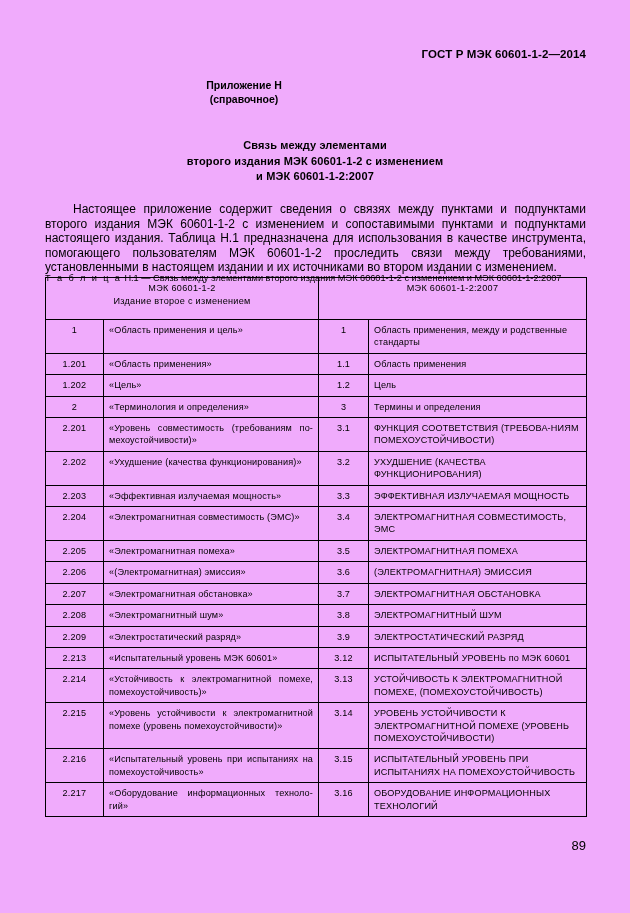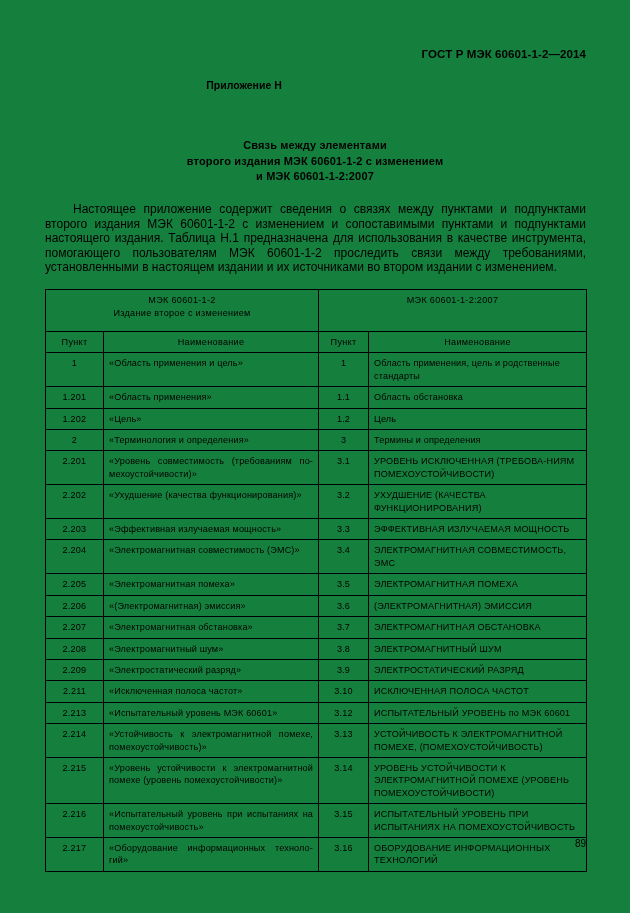--- a/index.html
+++ b/index.html
@@ -10,21 +10,21 @@
   }
   body {
     font-family: "Liberation Sans", sans-serif;
     color: #000000;
   }
   #page {
     position: relative;
     width: 630px;
     height: 913px;
     margin: 0 auto;
-    background: #15803d;
+    background: #f0abfc;
     overflow: hidden;
     box-sizing: border-box;
   }
 
   
   .running-head {
     position: absolute;
     top: 48px;
     right: 44px;
     font-size: 11.5px;
@@ -88,21 +88,21 @@
     line-height: 12px;
     white-space: nowrap;
   }
   .table-caption .spaced {
     letter-spacing: 1.9px;
   }
 
   
   .tbl-wrap {
     position: absolute;
-    top: 289px;
+    top: 277px;
     left: 45px;
     width: 541px;
   }
   table.rel {
     border-collapse: collapse;
     width: 541px;
     table-layout: fixed;
     font-size: 9.1px;
   }
   table.rel td, table.rel th {
@@ -146,98 +146,96 @@
   td.name-right {
     text-align: left;
     letter-spacing: 0.15px;
   }
 
   
   .folio {
     position: absolute;
     top: 838px;
     right: 44px;
-    font-size: 10px;
+    font-size: 13px;
   }
 </style>
 </head>
 <body>
 
 <div id="page">
 
   <div class="running-head">ГОСТ Р МЭК 60601-1-2—2014</div>
 
   <div class="appendix-block">
     <div>Приложение Н</div>
+    <div>(справочное)</div>
   </div>
 
   <div class="doc-title">
     <div>Связь  между  элементами</div>
     <div>второго  издания  МЭК 60601-1-2 с изменением</div>
     <div>и МЭК 60601-1-2:2007</div>
   </div>
 
   <p class="intro">Настоящее приложение  содержит сведения о связях между пунктами и подпунктами второго издания МЭК 60601-1-2 с изменением  и сопоставимыми пунктами и подпунктами настоящего издания. Таблица Н.1 предназначена для использования в качестве инструмента, помогающего пользователям МЭК 60601-1-2 проследить связи  между  требованиями, установленными в настоящем издании и их источниками во втором издании с изменением.</p>
 
+  <div class="table-caption">
+    <span class="spaced">Т а б л и ц а</span><span> Н.1 — Связь между  элементами второго издания МЭК 60601-1-2 с изменением и МЭК 60601-1-2:2007</span>
+  </div>
 
   <div class="tbl-wrap">
     <table class="rel">
       <colgroup>
         <col class="c-num1">
         <col class="c-name1">
         <col class="c-num2">
         <col class="c-name2">
       </colgroup>
       <thead>
         <tr>
           <td class="grp" colspan="2">
             <div class="l1">МЭК 60601-1-2</div>
             <div class="l2">Издание   второе   с изменением</div>
           </td>
           <td class="grp" colspan="2">
             <div class="l1">МЭК  60601-1-2:2007</div>
           </td>
         </tr>
-        <tr>
-          <td class="colhead">Пункт</td>
-          <td class="colhead">Наименование</td>
-          <td class="colhead">Пункт</td>
-          <td class="colhead">Наименование</td>
-        </tr>
       </thead>
       <tbody id="rel-body">
           <tr>
             <td class="num">1</td>
             <td class="name-left">«Область применения и цель»</td>
             <td class="num">1</td>
-            <td class="name-right">Область применения, цель и родственные стандарты</td>
+            <td class="name-right">Область применения, между и родственные стандарты</td>
           </tr>
           <tr>
             <td class="num">1.201</td>
             <td class="name-left">«Область применения»</td>
             <td class="num">1.1</td>
-            <td class="name-right">Область обстановка</td>
+            <td class="name-right">Область применения</td>
           </tr>
           <tr>
             <td class="num">1.202</td>
             <td class="name-left">«Цель»</td>
             <td class="num">1.2</td>
             <td class="name-right">Цель</td>
           </tr>
           <tr>
             <td class="num">2</td>
             <td class="name-left">«Терминология и определения»</td>
             <td class="num">3</td>
             <td class="name-right">Термины и определения</td>
           </tr>
           <tr>
             <td class="num">2.201</td>
             <td class="name-left">«Уровень совместимость (требованиям по-мехоустойчивости)»</td>
             <td class="num">3.1</td>
-            <td class="name-right">УРОВЕНЬ   ИСКЛЮЧЕННАЯ   (ТРЕБОВА-НИЯМ  ПОМЕХОУСТОЙЧИВОСТИ)</td>
+            <td class="name-right">ФУНКЦИЯ   СООТВЕТСТВИЯ   (ТРЕБОВА-НИЯМ  ПОМЕХОУСТОЙЧИВОСТИ)</td>
           </tr>
           <tr>
             <td class="num">2.202</td>
             <td class="name-left">«Ухудшение (качества функционирования)»</td>
             <td class="num">3.2</td>
             <td class="name-right">УХУДШЕНИЕ (КАЧЕСТВА ФУНКЦИОНИРОВАНИЯ)</td>
           </tr>
           <tr>
             <td class="num">2.203</td>
             <td class="name-left">«Эффективная излучаемая мощность»</td>
@@ -274,26 +272,20 @@
             <td class="num">3.8</td>
             <td class="name-right">ЭЛЕКТРОМАГНИТНЫЙ ШУМ</td>
           </tr>
           <tr>
             <td class="num">2.209</td>
             <td class="name-left">«Электростатический разряд»</td>
             <td class="num">3.9</td>
             <td class="name-right">ЭЛЕКТРОСТАТИЧЕСКИЙ  РАЗРЯД</td>
           </tr>
           <tr>
-            <td class="num">2.211</td>
-            <td class="name-left">«Исключенная полоса частот»</td>
-            <td class="num">3.10</td>
-            <td class="name-right">ИСКЛЮЧЕННАЯ  ПОЛОСА ЧАСТОТ</td>
-          </tr>
-          <tr>
             <td class="num">2.213</td>
             <td class="name-left">«Испытательный уровень МЭК 60601»</td>
             <td class="num">3.12</td>
             <td class="name-right">ИСПЫТАТЕЛЬНЫЙ  УРОВЕНЬ по МЭК 60601</td>
           </tr>
           <tr>
             <td class="num">2.214</td>
             <td class="name-left">«Устойчивость к электромагнитной помехе, помехоустойчивость)»</td>
             <td class="num">3.13</td>
             <td class="name-right">УСТОЙЧИВОСТЬ К  ЭЛЕКТРОМАГНИТНОЙ ПОМЕХЕ, (ПОМЕХОУСТОЙЧИВОСТЬ)</td>

